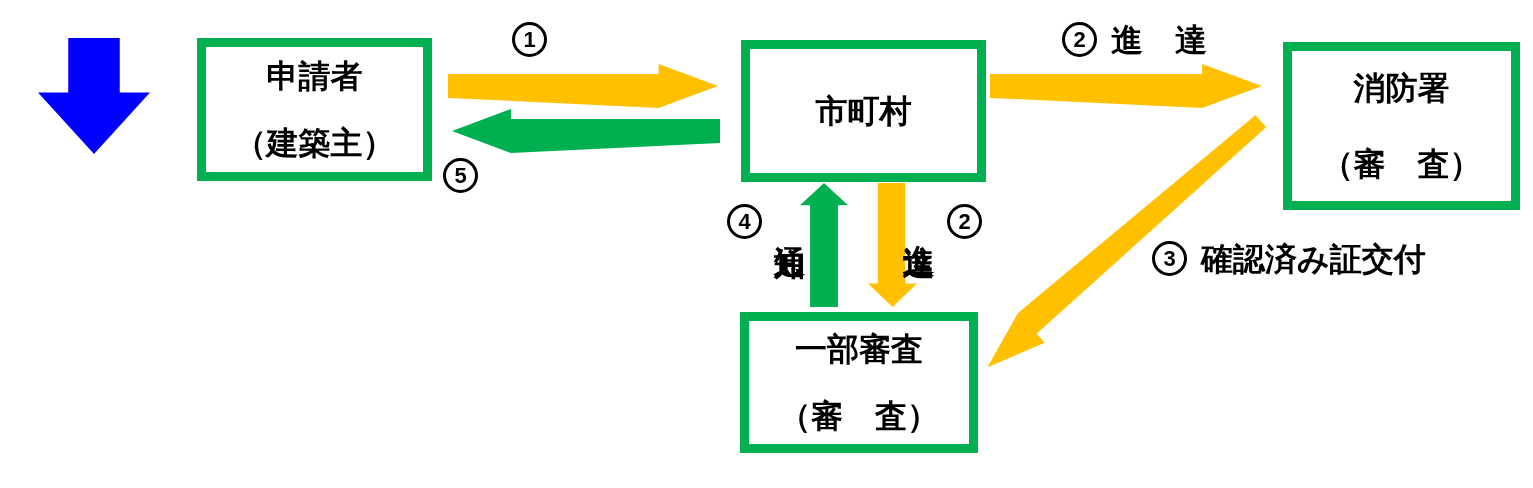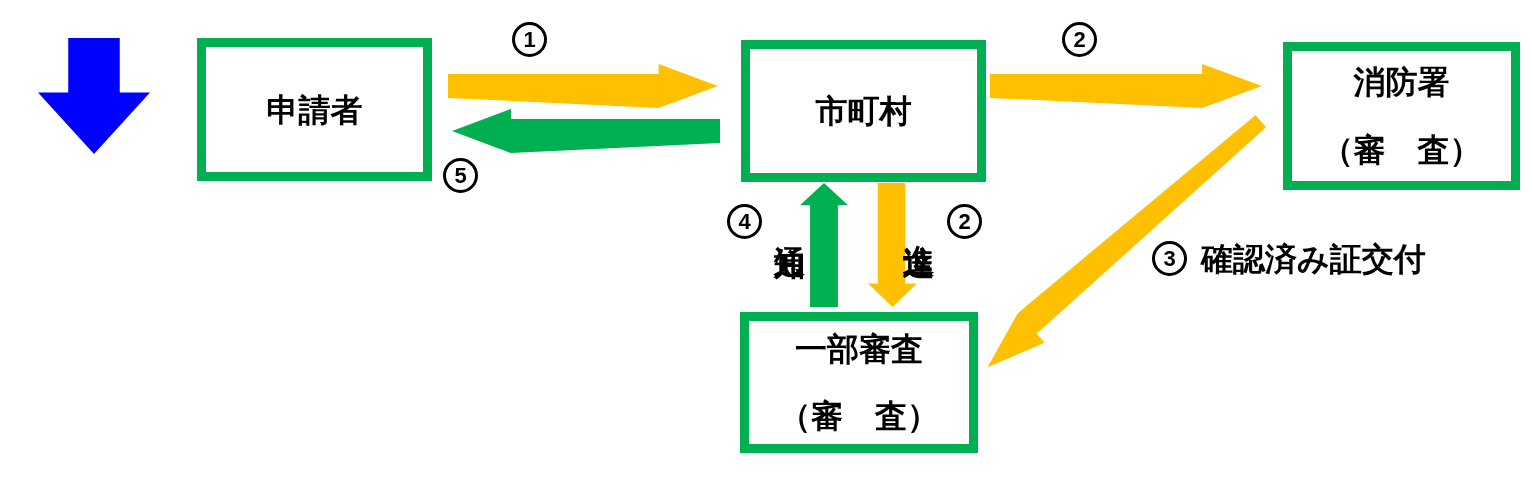--- a/index.html
+++ b/index.html
@@ -28,21 +28,21 @@
     justify-content: space-evenly;
     text-align: center;
     font-size: 32px;
     font-weight: bold;
     line-height: 1;
     white-space: nowrap;
     gap: 22px;
   }
   .box-applicant           { left: 197px; top: 38px;  width: 235px; height: 143px; }
   .box-municipality        { left: 741px; top: 40px;  width: 245px; height: 142px; }
-  .box-fire-station        { left: 1283px; top: 42px; width: 237px; height: 148px; }
+  .box-fire-station        { left: 1283px; top: 42px; width: 237px; height: 168px; }
   .box-construction-office { left: 740px; top: 312px; width: 238px; height: 141px; }
   
   .arrow { position: absolute; }
   .yellow { background: #FFC000; }
   .green  { background: #00B050; }
   .blue   { background: #0000FF; }
   .arrow-right {
     clip-path: polygon(0 23%, 78% 23%, 78% 0, 100% 50%, 78% 100%, 0 77%);
   }
   .arrow-left {
@@ -110,20 +110,21 @@
 </style>
 </head>
 <body>
 
 <div class="canvas">
 
   <div class="arrow blue arrow-blue-marker"></div>
 
   <div class="fbox box-applicant">
     <div>申請者</div>
+    <div>（建築主）</div>
   </div>
 
   <div class="fbox box-municipality">
     <div>市町村</div>
   </div>
 
   <div class="fbox box-fire-station">
     <div>消防署</div>
     <div>（審　査）</div>
   </div>
@@ -139,20 +140,21 @@
   <div class="arrow yellow arrow-consent"></div>
   <div class="arrow green arrow-up arrow-notification"></div>
   <div class="arrow yellow arrow-down arrow-forward-office"></div>
 
   <div class="hlabel" style="left:512px; top:22px;">
     <span class="cnum">1</span>
   </div>
 
   <div class="hlabel" style="left:1062px; top:22px;">
     <span class="cnum">2</span>
+    <span>進　達</span>
   </div>
 
   <div class="hlabel" style="left:443px; top:158px;">
     <span class="cnum">5</span>
   </div>
 
   <div class="hlabel" style="left:1152px; top:241px;">
     <span class="cnum">3</span>
     <span>確認済み証交付</span>
   </div>

